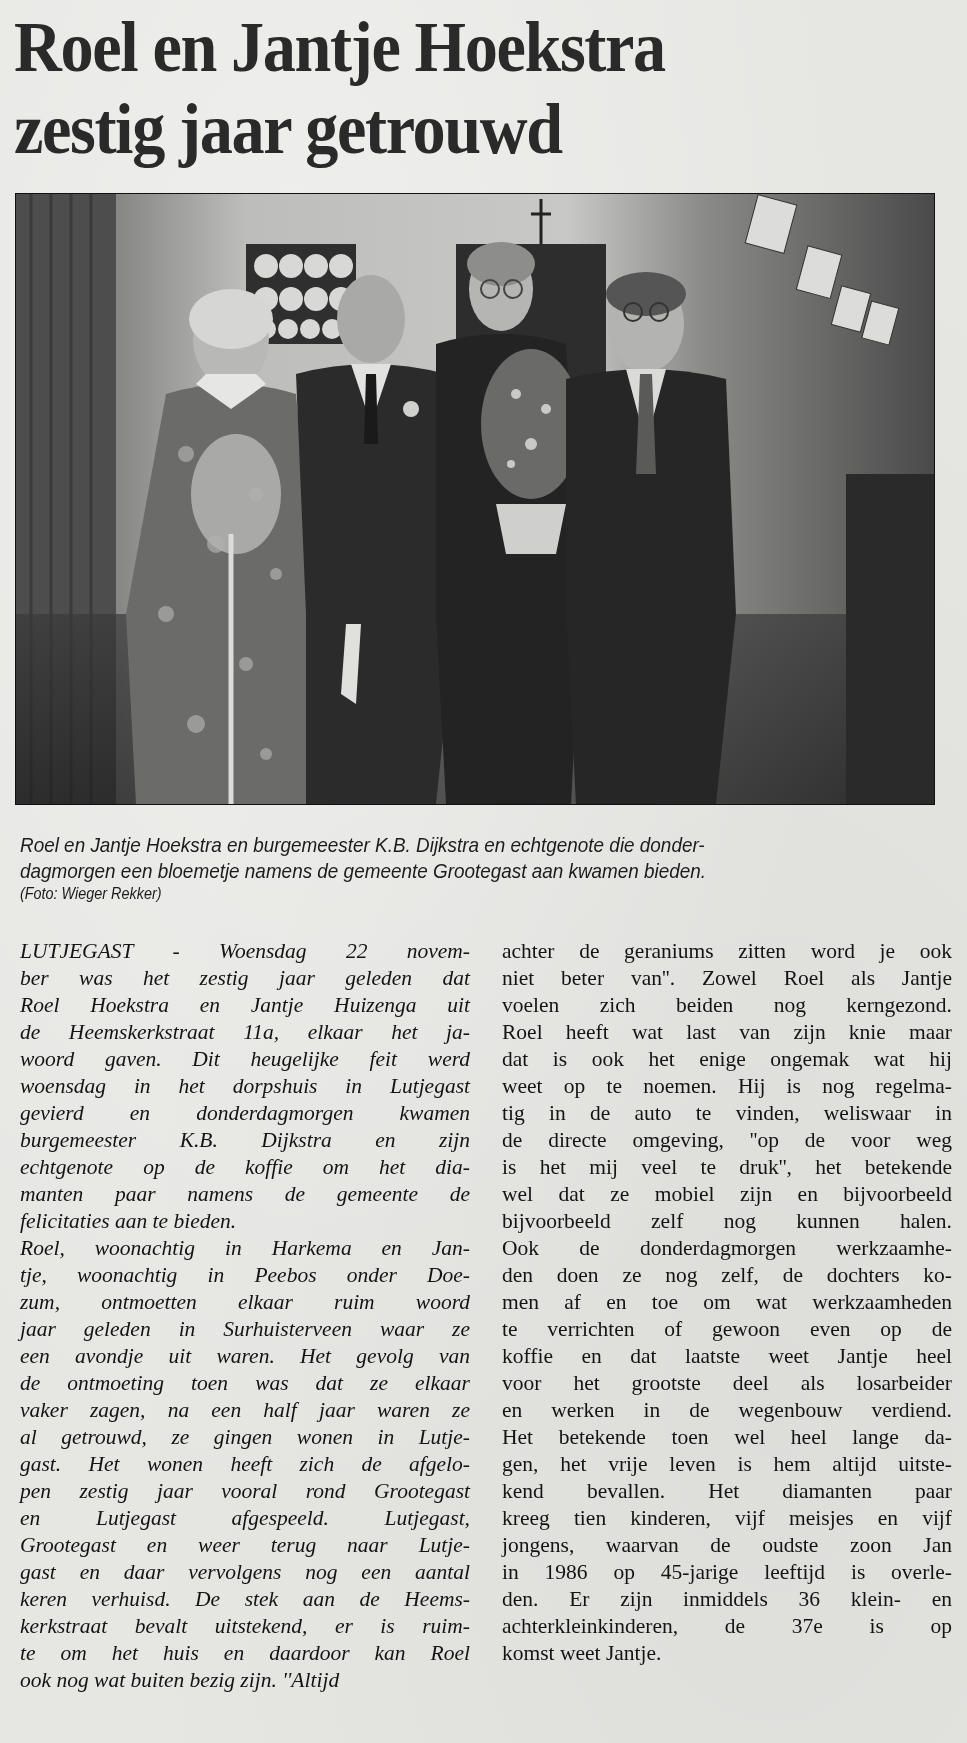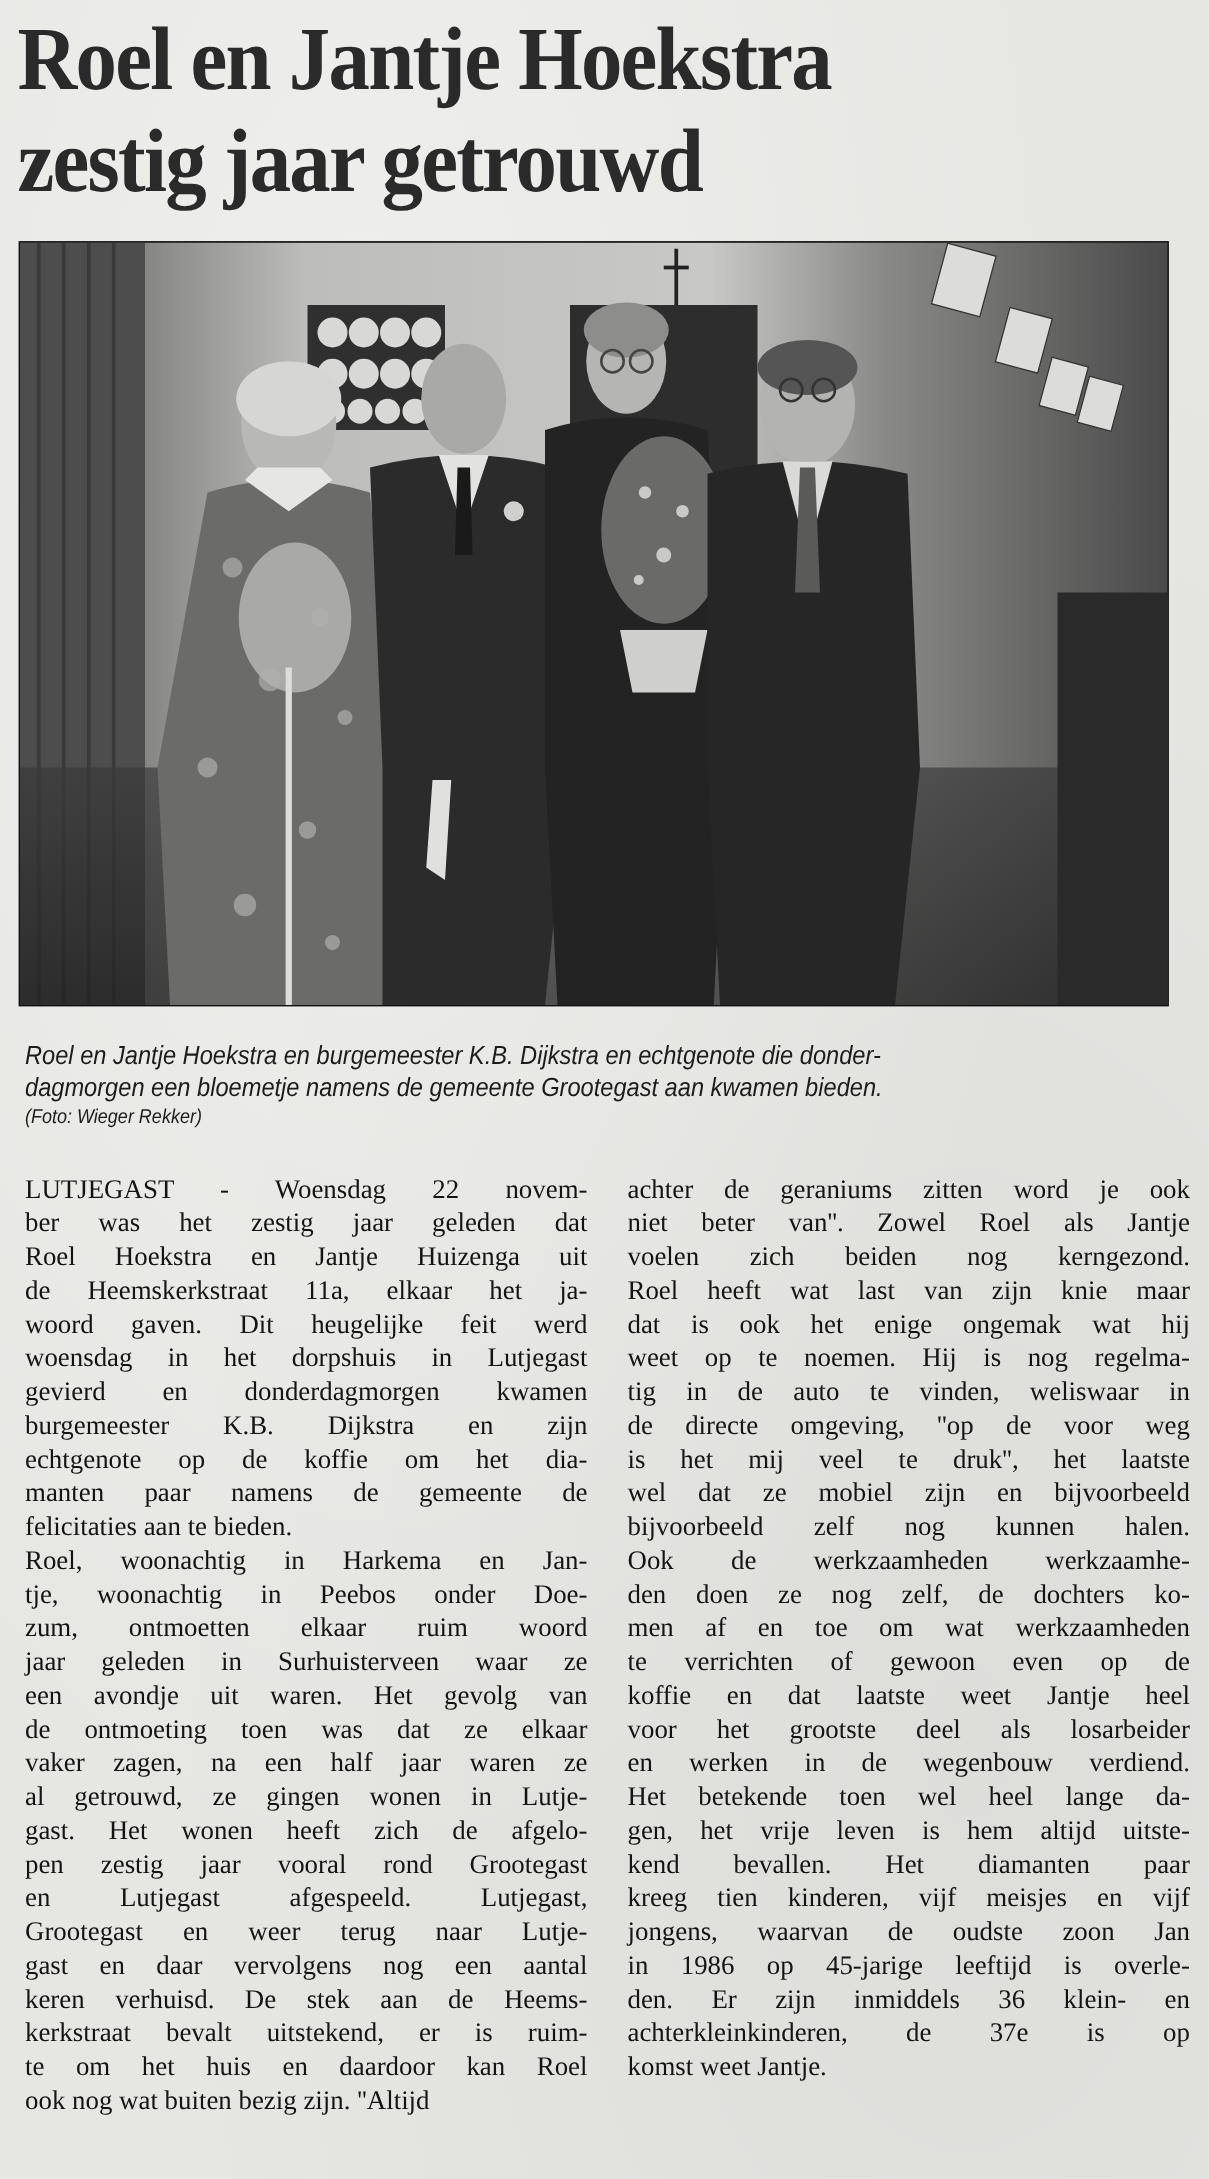--- a/index.html
+++ b/index.html
@@ -41,21 +41,21 @@
     color: #1c1c1c;
     transform: scaleX(0.90); transform-origin: left top;
   }
   .caption .credit { font-size: 16px; line-height: 20px; display: block; }
   .col {
     position: absolute; top: 938px; width: 450px;
     font-size: 21.5px; line-height: 27px;
     text-align: justify;
     color: #141414;
   }
-  .col.left { left: 20px; }
+  .col.left { left: 20px; font-style: italic; }
   .col.right { left: 502px; }
   .line { display: block; text-align: justify; text-align-last: justify; white-space: nowrap; }
   .line.last { text-align-last: left; }
 </style>
 </head>
 <body>
 
 <div class="page">
 
   <h1 class="headline">
@@ -219,24 +219,24 @@
     </div>
   <div class="col right" id="col-right">
       <span class="line">achter de geraniums zitten word je ook</span>
       <span class="line">niet beter van''. Zowel Roel als Jantje</span>
       <span class="line">voelen zich beiden nog kerngezond.</span>
       <span class="line">Roel heeft wat last van zijn knie maar</span>
       <span class="line">dat is ook het enige ongemak wat hij</span>
       <span class="line">weet op te noemen. Hij is nog regelma-</span>
       <span class="line">tig in de auto te vinden, weliswaar in</span>
       <span class="line">de directe omgeving, ''op de voor weg</span>
-      <span class="line">is het mij veel te druk'', het laatste</span>
+      <span class="line">is het mij veel te druk'', het betekende</span>
       <span class="line">wel dat ze mobiel zijn en bijvoorbeeld</span>
       <span class="line">bijvoorbeeld zelf nog kunnen halen.</span>
-      <span class="line">Ook de werkzaamheden werkzaamhe-</span>
+      <span class="line">Ook de donderdagmorgen werkzaamhe-</span>
       <span class="line">den doen ze nog zelf, de dochters ko-</span>
       <span class="line">men af en toe om wat werkzaamheden</span>
       <span class="line">te verrichten of gewoon even op de</span>
       <span class="line">koffie en dat laatste weet Jantje heel</span>
       <span class="line">voor het grootste deel als losarbeider</span>
       <span class="line">en werken in de wegenbouw verdiend.</span>
       <span class="line">Het betekende toen wel heel lange da-</span>
       <span class="line">gen, het vrije leven is hem altijd uitste-</span>
       <span class="line">kend bevallen. Het diamanten paar</span>
       <span class="line">kreeg tien kinderen, vijf meisjes en vijf</span>

